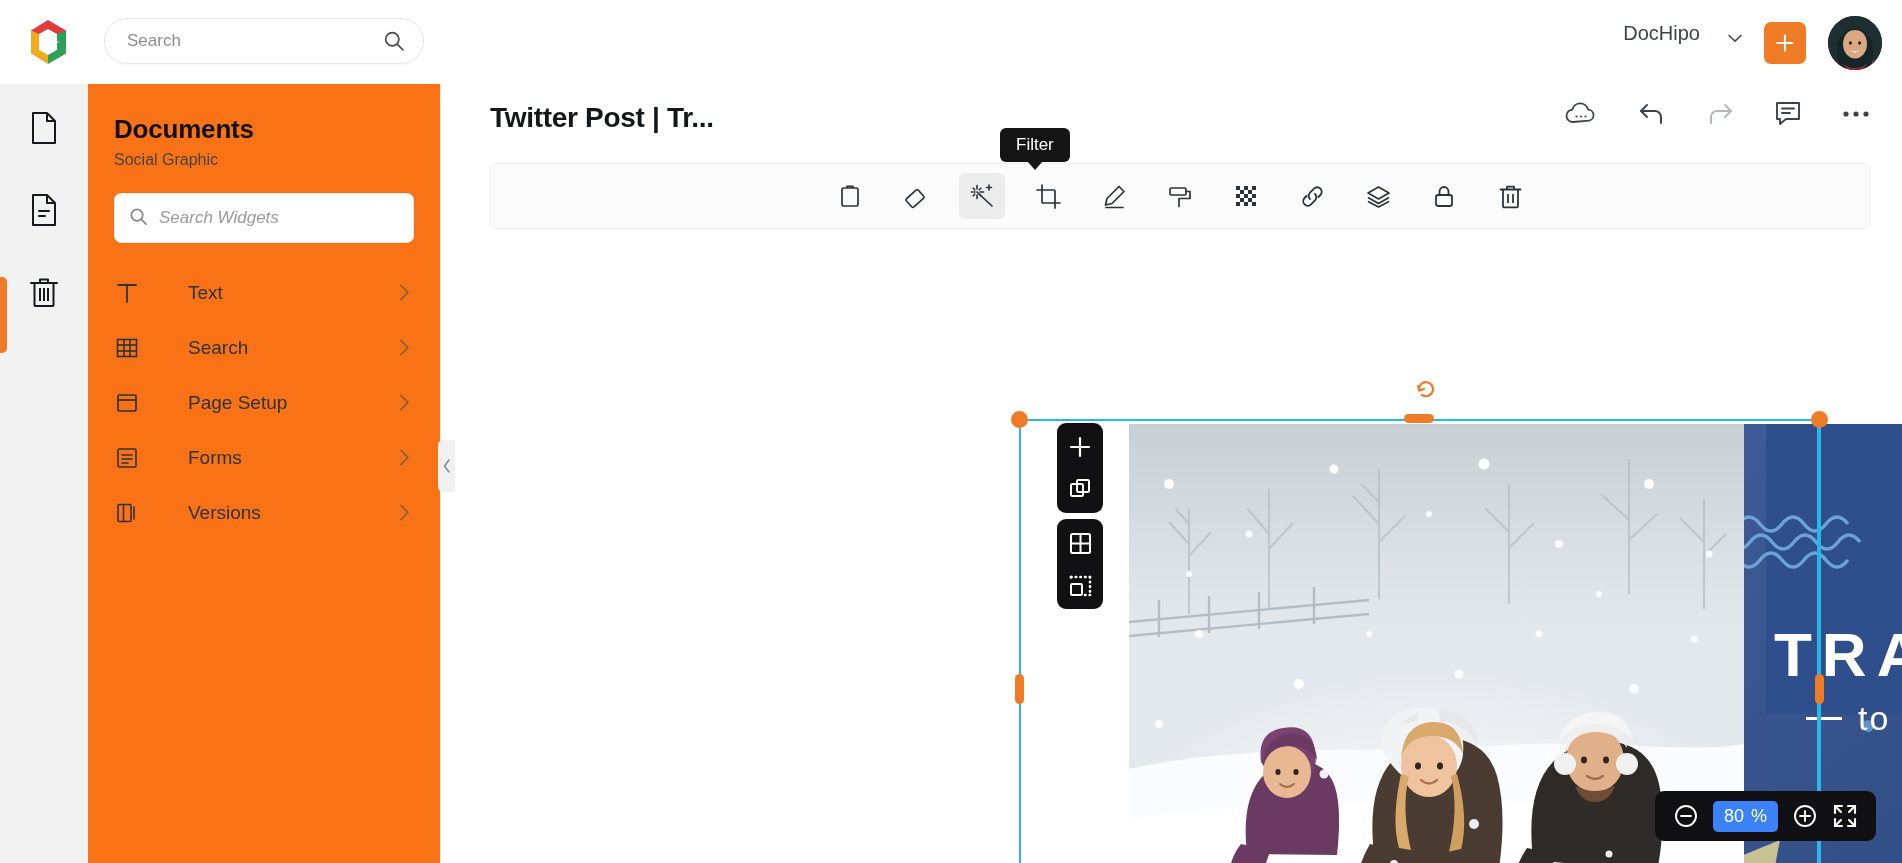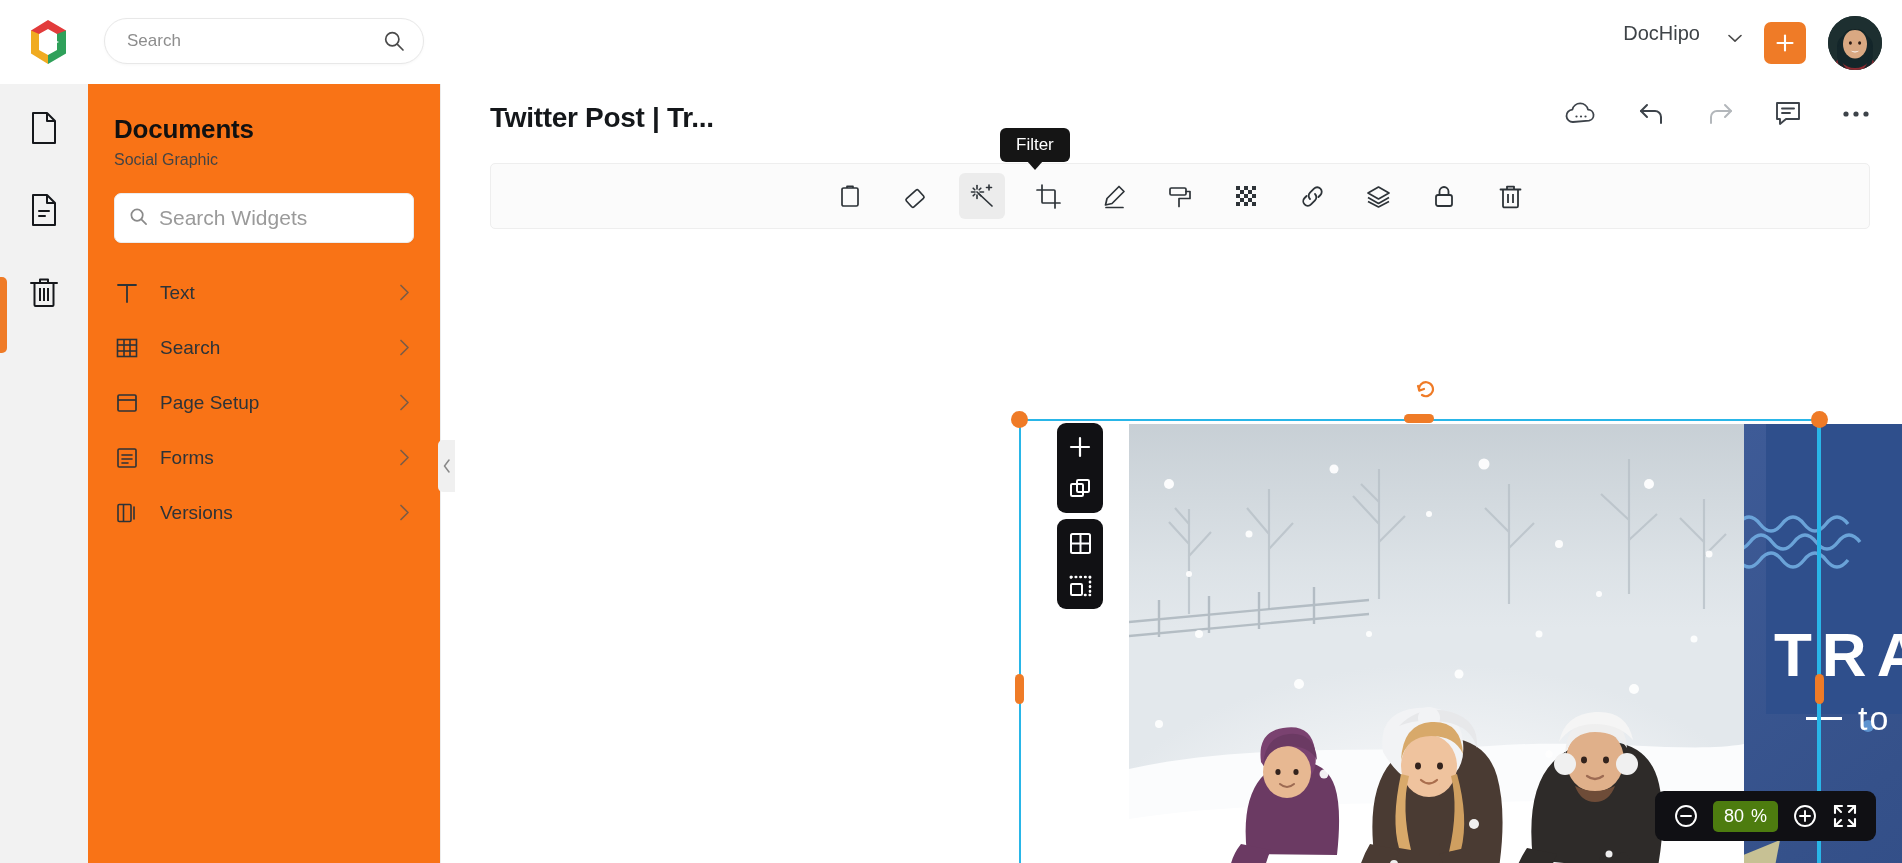--- a/index.html
+++ b/index.html
@@ -81,28 +81,28 @@
   .panel-title { font-size: 26px; font-weight: bold; color: #111; letter-spacing: -0.2px; }
   .panel-sub { font-size: 16px; color: #444; margin-top: 6px; }
   .widget-search {
     margin-top: 24px; height: 50px;
     background: #fff; border: 1px solid #ececec; border-radius: 7px;
     display: flex; align-items: center; padding: 0 14px; gap: 11px;
     box-shadow: 0 1px 2px rgba(0,0,0,0.03);
   }
   .widget-search input {
     flex: 1; border: none; outline: none; background: transparent;
-    font-family: "Liberation Sans", sans-serif; font-size: 21px; color: #555;
+    font-family: "Liberation Sans", sans-serif; font-size: 17px; color: #555; font-style: italic;
   }
   .widget-search input::placeholder { color: #9a9a9a; }
 
   .menu-list { margin-top: 22px; }
   .menu-row {
     height: 55px; display: flex; align-items: center;
-    cursor: pointer; padding-right: 4px;
+    cursor: pointer; padding-right: 4px; gap: 28px;
   }
   .menu-ico { width: 30px; height: 26px; flex: 0 0 30px; margin-right: 16px; }
   .menu-lab { flex: 1; font-size: 19px; color: #2d3338; }
   .menu-arrow { width: 11px; height: 17px; opacity: .75; }
 
   
   .collapse-handle {
     position: absolute; left: 438px; top: 440px;
     width: 17px; height: 52px; background: #f0f0f0;
     border-radius: 5px 0 0 5px; display: flex;
@@ -233,21 +233,21 @@
   .float-btn { width: 30px; height: 30px; display: flex; align-items: center; justify-content: center; cursor: pointer; }
 
   
   .zoombar {
     position: absolute; right: 26px; bottom: 22px;
     height: 50px; background: #101014; border-radius: 9px;
     display: flex; align-items: center; gap: 14px;
     padding: 0 18px; z-index: 45;
   }
   .zoom-pill {
-    background: #4d7c0f; border-radius: 5px; padding: 5px 11px;
+    background: #3b82f6; border-radius: 5px; padding: 5px 11px;
     color: #fff; font-size: 18px; display: flex; gap: 7px; cursor: pointer;
   }
   .zb-ico { cursor: pointer; display: flex; }
 </style>
 </head>
 <body>
 
 <div id="app">
 
   <div class="topbar">

